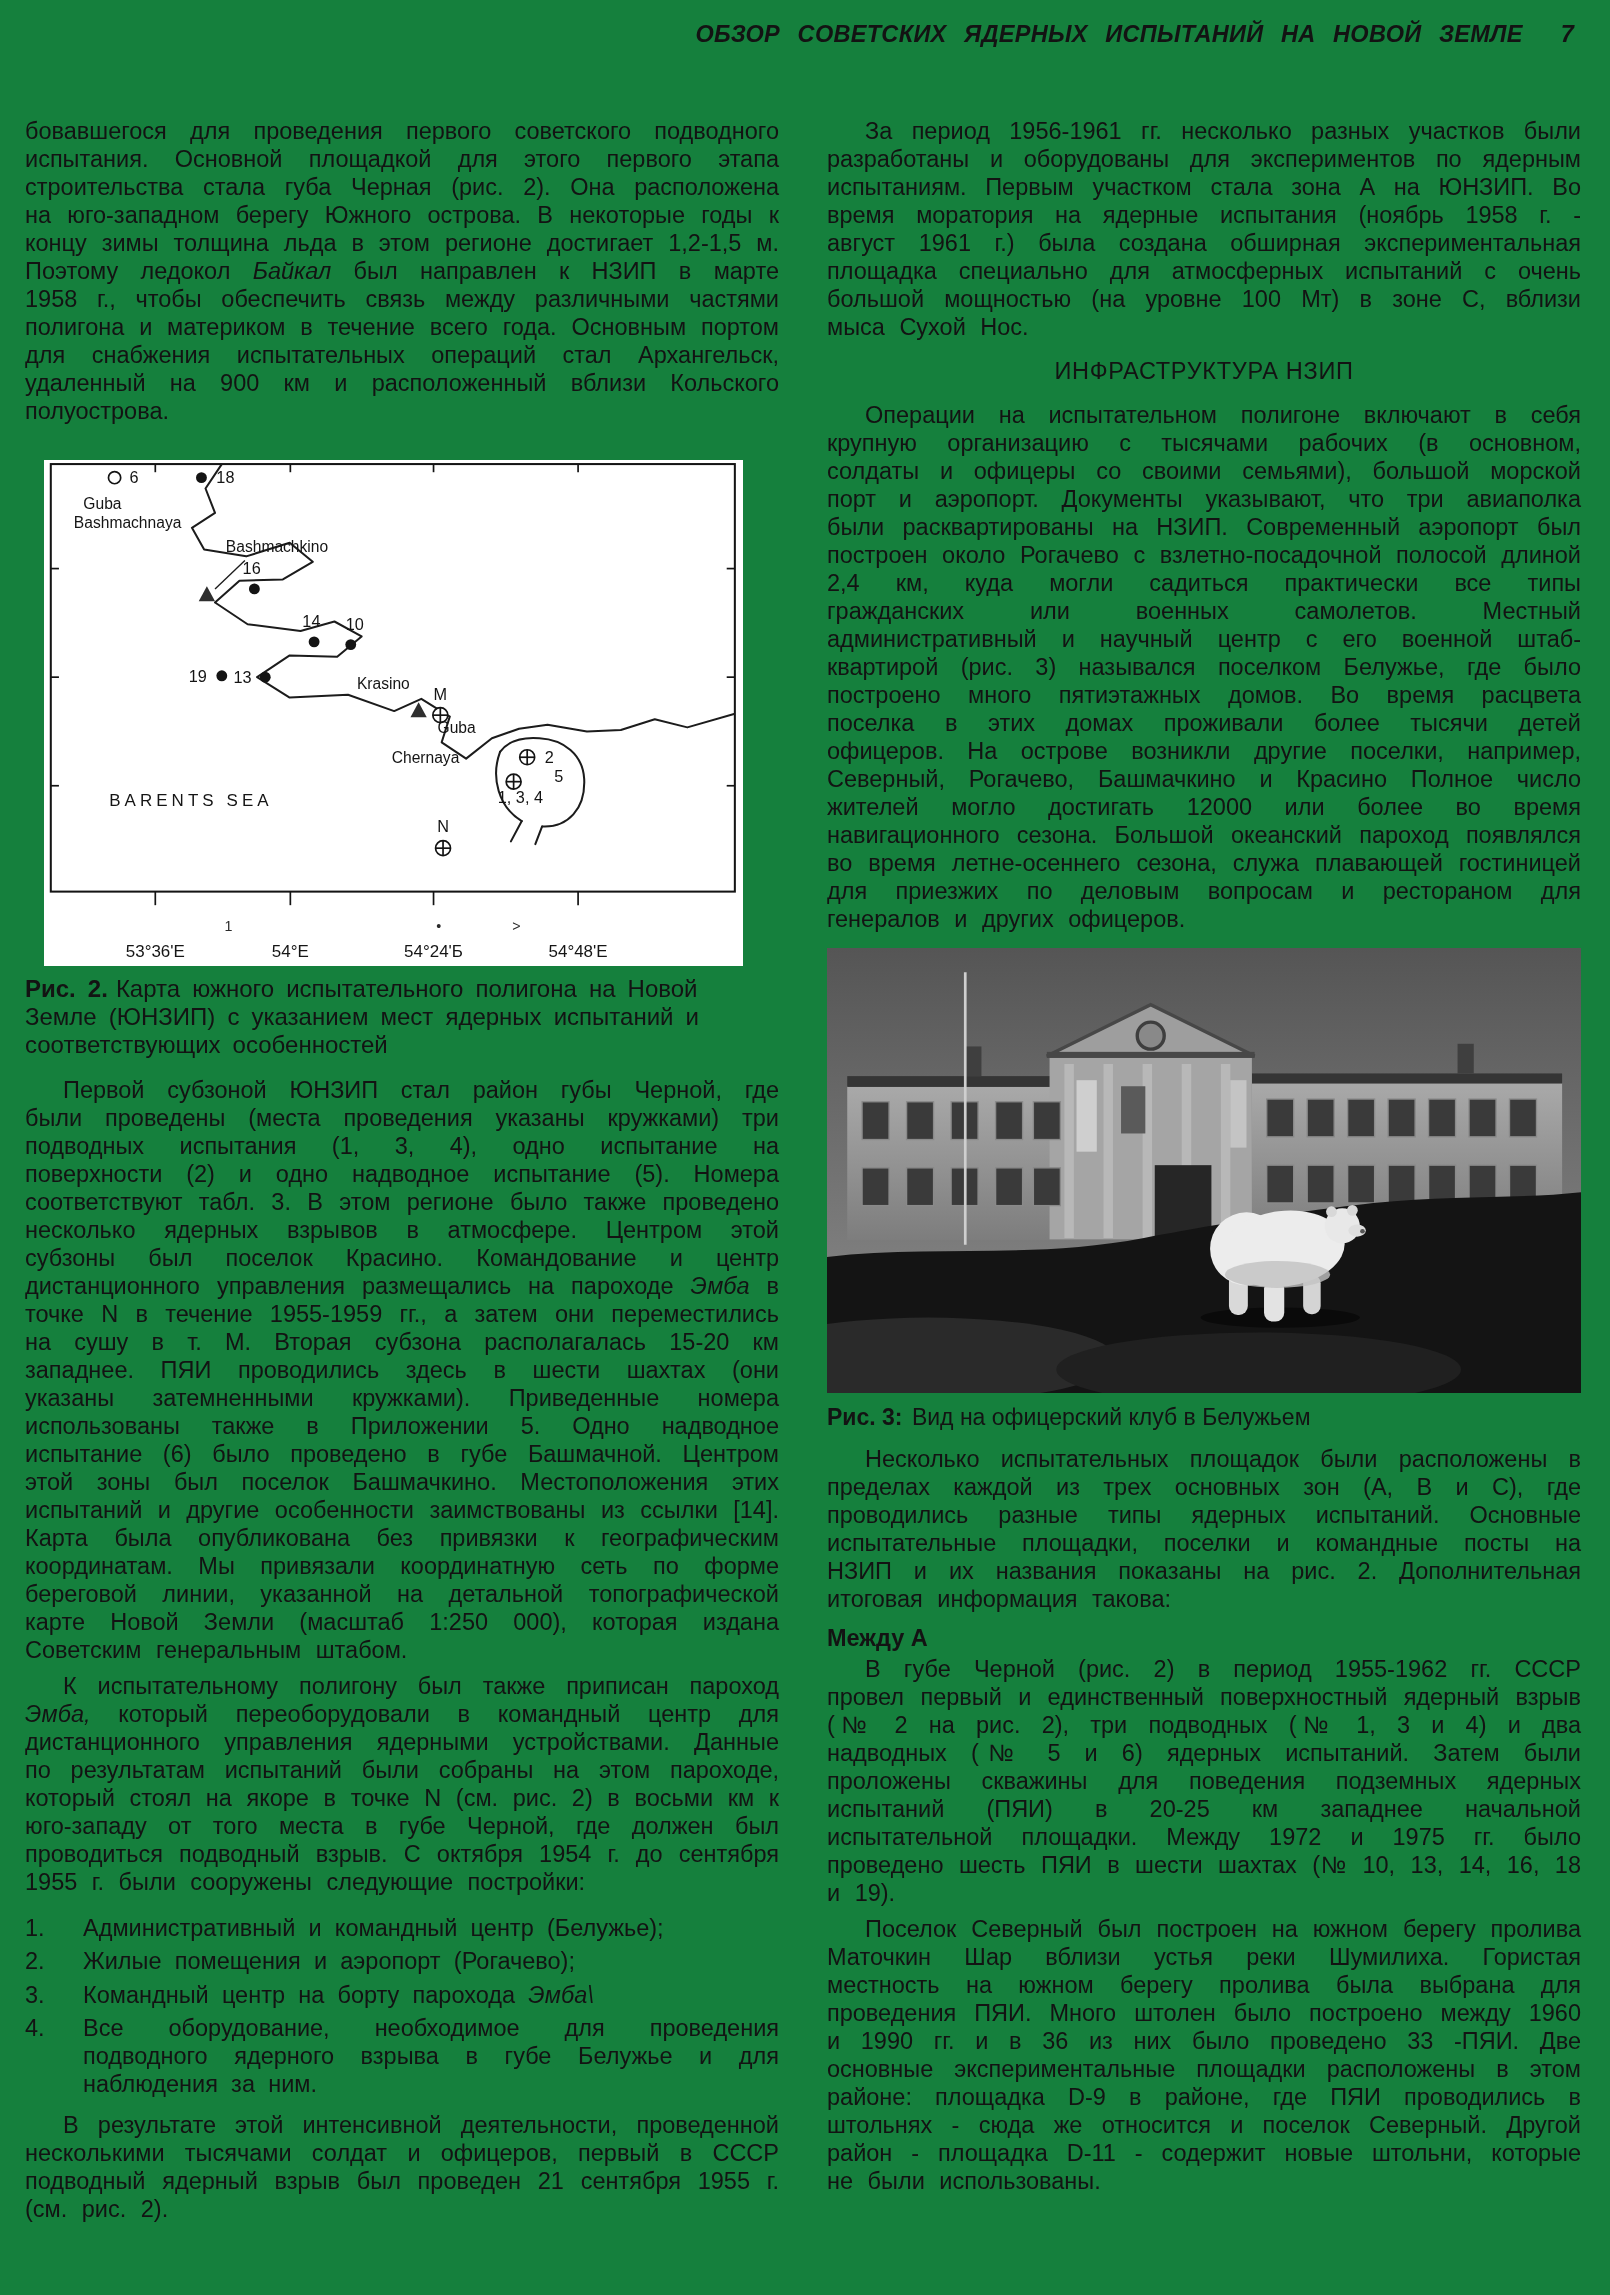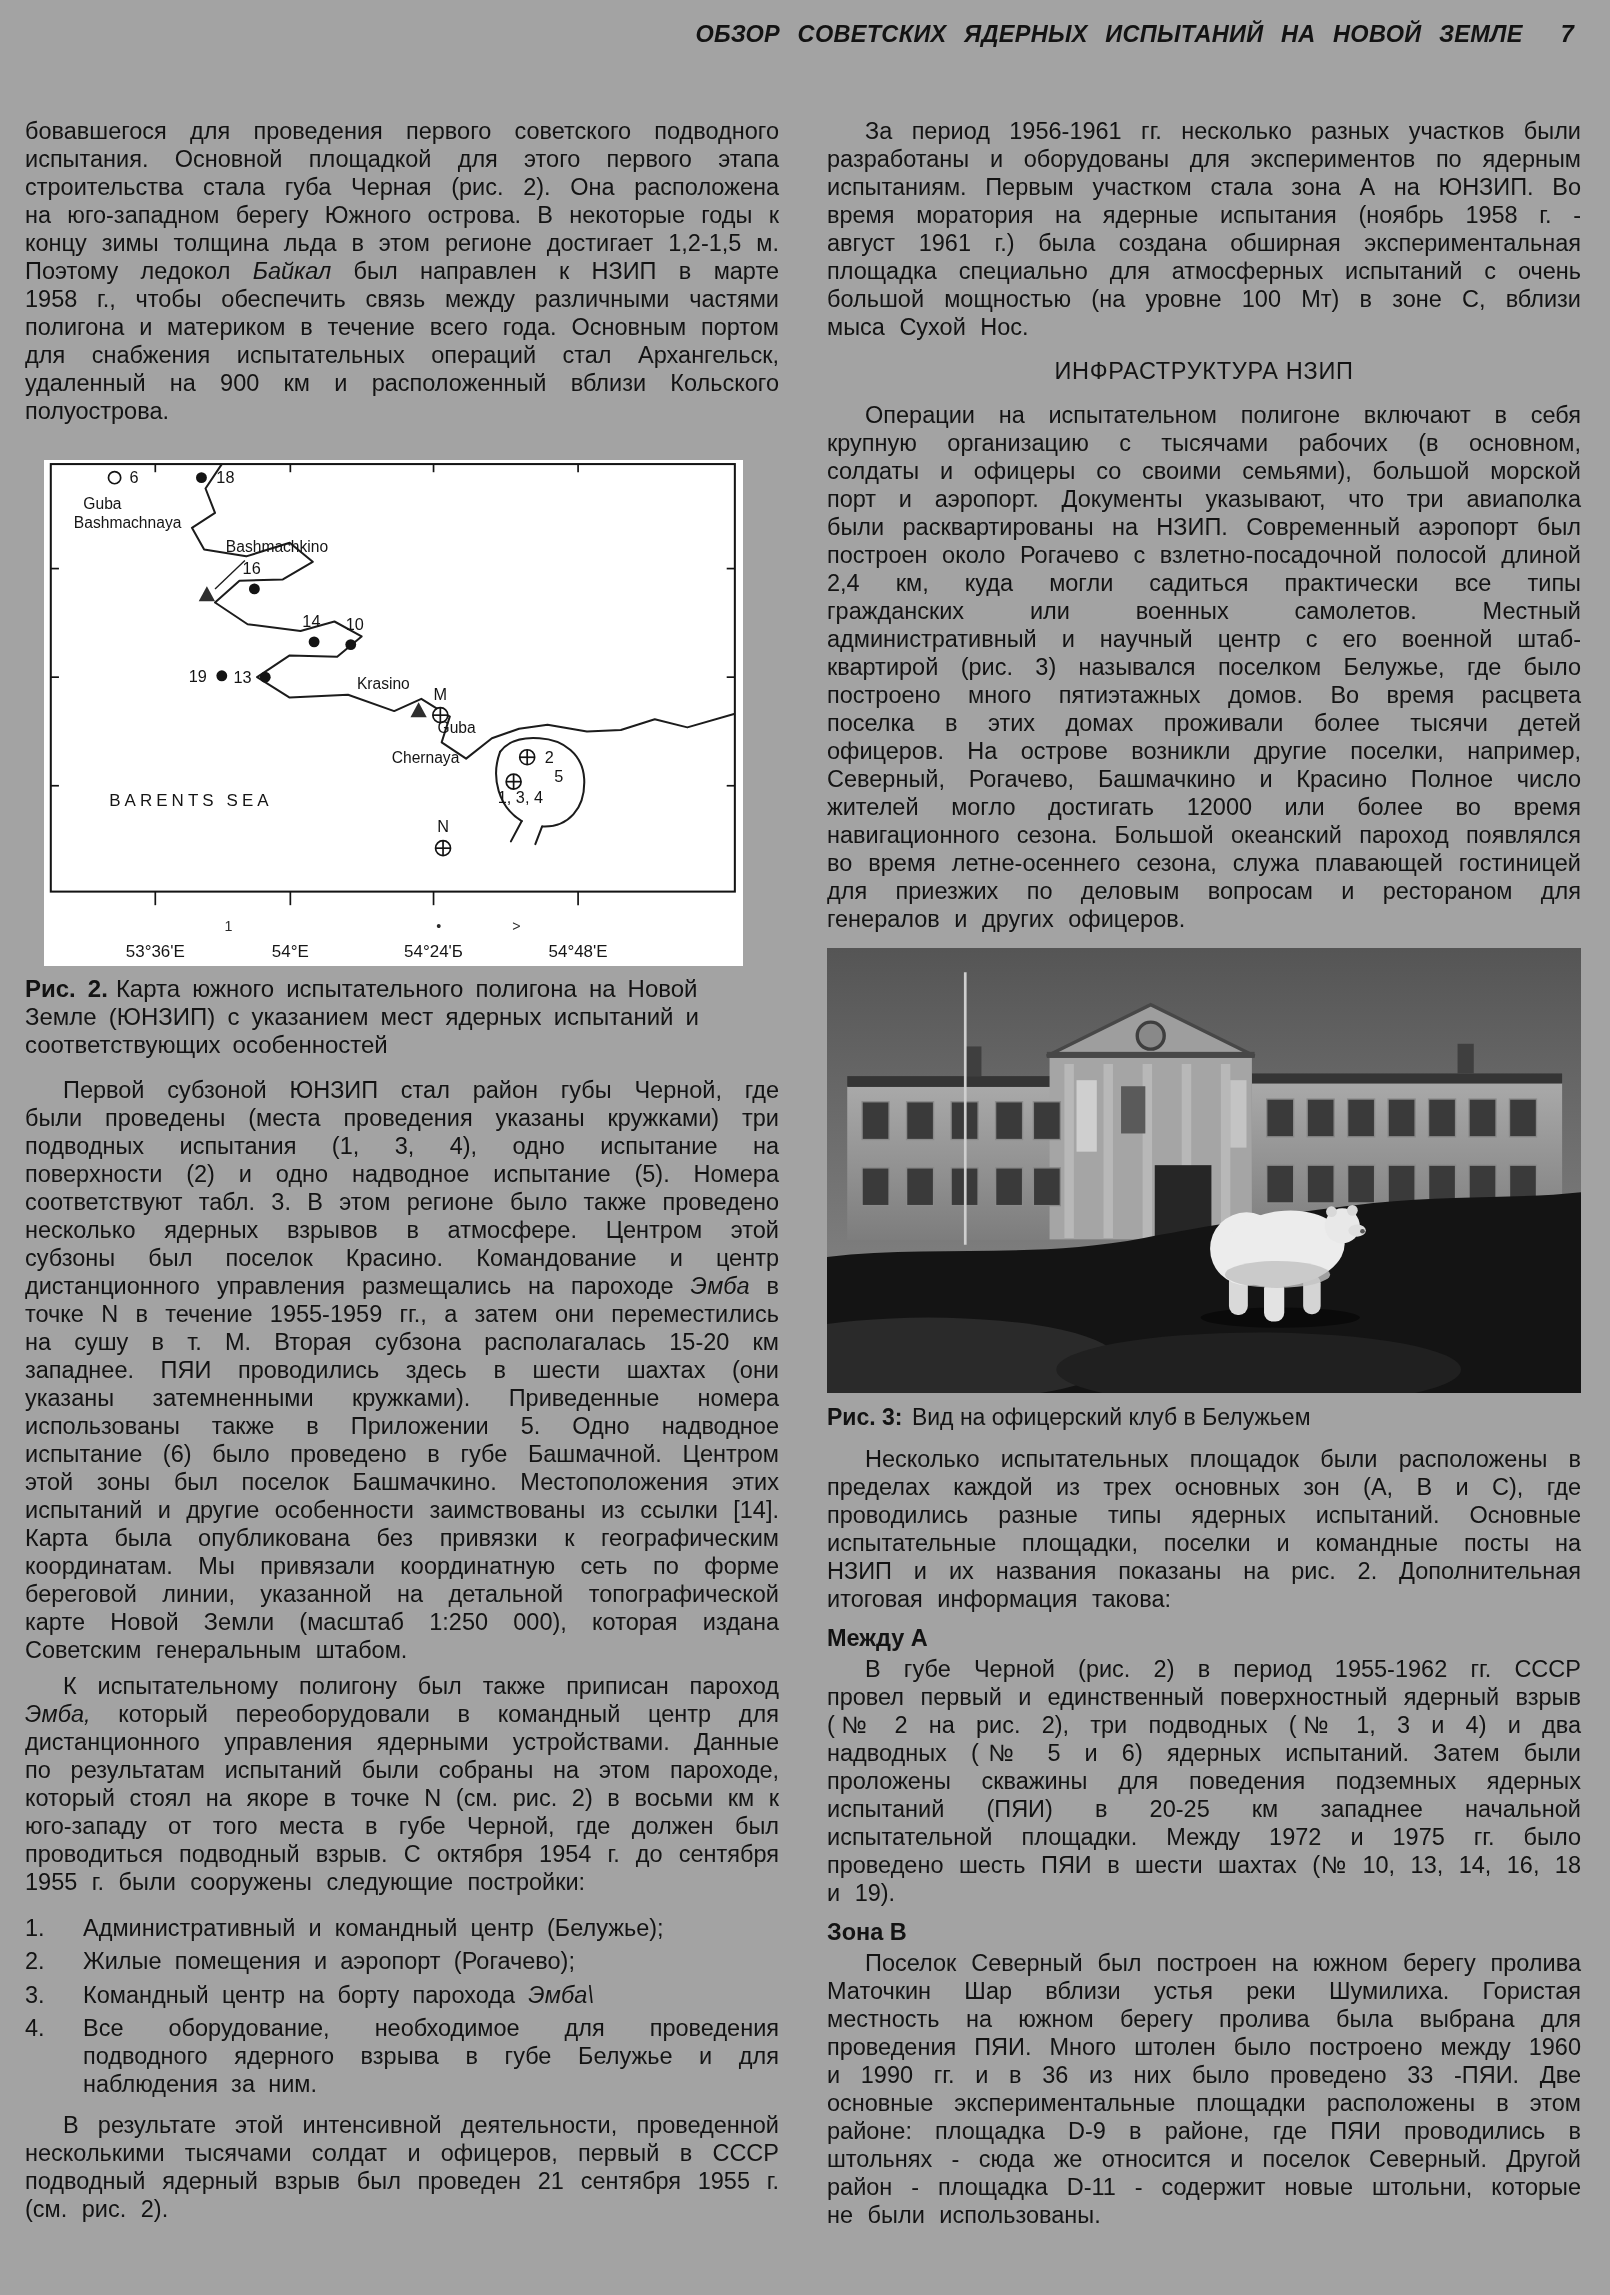--- a/index.html
+++ b/index.html
@@ -3,21 +3,21 @@
 <meta charset="utf-8">
 <style>
   * { box-sizing: border-box; }
   html, body { margin: 0; padding: 0; }
   body {
     width: 1610px; height: 2295px;
     background: #ffffff;
     font-family: "Liberation Sans", sans-serif;
     color: #131313;
   }
-  .page { position: relative; width: 1610px; height: 2295px; overflow: hidden; background:#a3a3a3; }
+  .page { position: relative; width: 1610px; height: 2295px; overflow: hidden; background:#15803d; }
 
   .running-header {
     position: absolute; top: 23px; left: 25px; right: 36px;
     display: flex; justify-content: flex-end; align-items: baseline; gap: 38px;
     font-style: italic; font-weight: bold; font-size: 23.5px; line-height: 1;
     letter-spacing: 0.3px; word-spacing: 10.7px;
   }
 
   .columns {
     position: absolute; top: 79px; left: 25px; right: 29px;
@@ -308,19 +308,18 @@
       <div class="photo-caption">
         <span class="cap-label">Рис. 3:</span>
         <span>Вид на офицерский клуб в Белужьем</span>
       </div>
 
       <p class="para indent">Несколько испытательных площадок были расположены в пределах каждой из трех основных зон (А, В и С), где проводились разные типы ядерных испытаний. Основные испытательные площадки, поселки и командные посты на НЗИП и их названия показаны на рис. 2. Дополнительная итоговая информация такова:</p>
 
       <h3 class="zone-heading">Между А</h3>
       <p class="para indent">В губе Черной (рис. 2) в период 1955-1962 гг. СССР провел первый и единственный поверхностный ядерный взрыв (№ 2 на рис. 2), три подводных (№ 1, 3 и 4) и два надводных (№ 5 и 6) ядерных испытаний. Затем были проложены скважины для поведения подземных ядерных испытаний (ПЯИ) в 20-25 км западнее начальной испытательной площадки. Между 1972 и 1975 гг. было проведено шесть ПЯИ в шести шахтах (№ 10, 13, 14, 16, 18 и 19).</p>
 
-      <h3 class="zone-heading">Зона В</h3>
       <p class="para indent">Поселок Северный был построен на южном берегу пролива Маточкин Шар вблизи устья реки Шумилиха. Гористая местность на южном берегу пролива была выбрана для проведения ПЯИ. Много штолен было построено между 1960 и 1990 гг. и в 36 из них было проведено 33 -ПЯИ. Две основные экспериментальные площадки расположены в этом районе: площадка D-9 в районе, где ПЯИ проводились в штольнях - сюда же относится и поселок Северный. Другой район - площадка D-11 - содержит новые штольни, которые не были использованы.</p>
     </section>
 
   </div>
 </div>
 
 
 </body></html>

